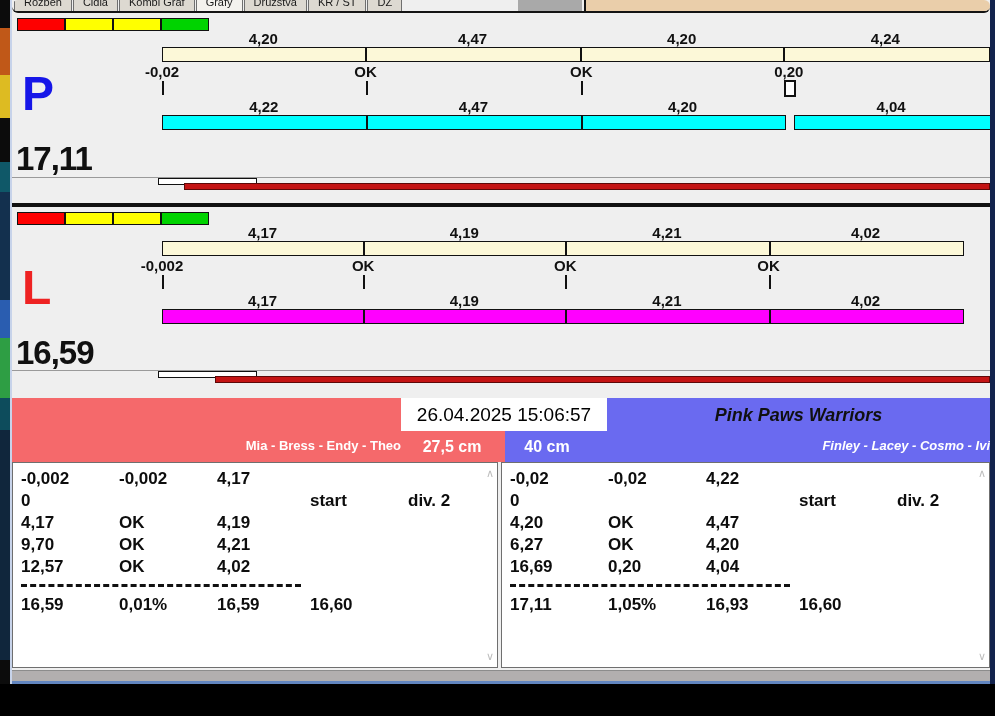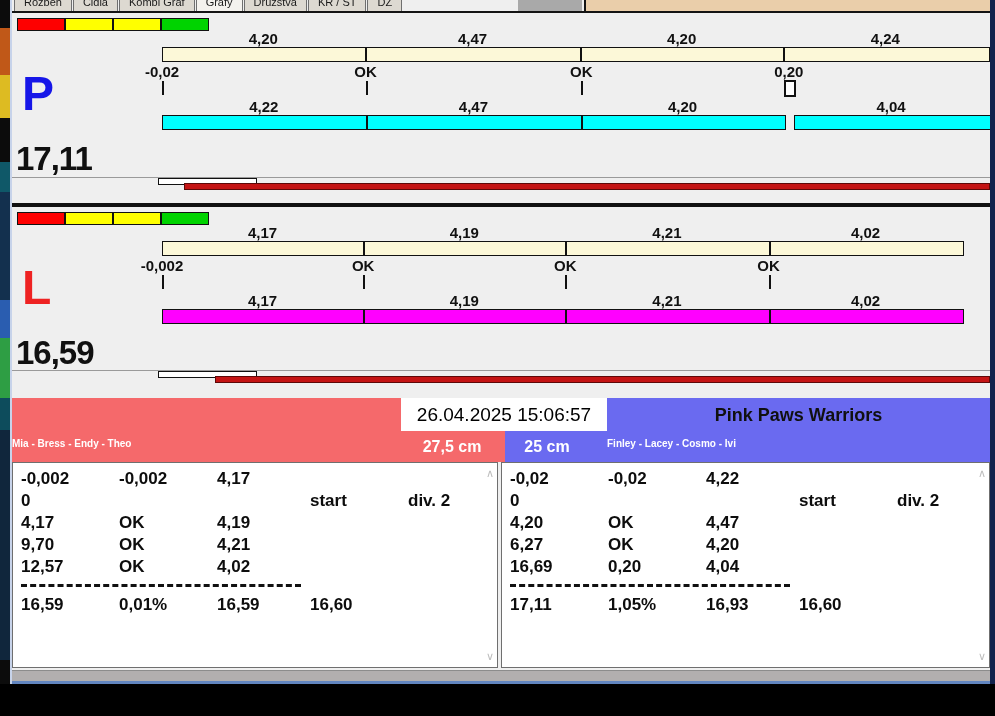--- a/index.html
+++ b/index.html
@@ -6,21 +6,21 @@
   #screen{position:relative;width:995px;height:716px;background:#000;overflow:hidden;
           font-family:"Liberation Sans",sans-serif;color:#111;}
   
   #desktop-strip{position:absolute;left:0;top:0;width:10px;height:716px;background:#0c0c0c;}
   .patch{position:absolute;left:0;width:10px;}
   #window-left-border{position:absolute;left:10px;top:0;width:2px;height:684px;background:#c7d3ea;}
   #window-right-border{position:absolute;left:990px;top:0;width:5px;height:684px;background:#13234d;}
   
   #window{position:absolute;left:12px;top:0;width:978px;height:684px;background:#efefef;}
   
-  #tabbar{position:absolute;left:0;top:0;width:978px;height:11px;border-bottom:2px solid #141414;overflow:hidden;background:#efefef;}
+  #tabbar{position:absolute;left:0;top:0;width:978px;height:11px;border-bottom:2px solid #141414;overflow:hidden;background:#efefef;border-radius:6px;}
   #tabs-row{position:absolute;left:2px;top:-8px;white-space:nowrap;}
   .tab{display:inline-block;height:19px;line-height:19px;padding:0 9px;margin-right:1px;
        background:#ddd9d1;border:1px solid #6f6f6f;border-bottom:none;border-radius:3px 3px 0 0;
        font-size:11px;color:#1a1a1a;}
   .tab.active{background:#f4f2ee;}
   #tab-spacer{position:absolute;left:506px;top:0;width:64px;height:11px;background:#a9a9a9;}
   #desktop-behind{position:absolute;left:572px;top:0;width:406px;height:11px;background:#eaceaa;border-left:2px solid #141414;}
   
   .panel{position:absolute;left:0;width:978px;height:162px;}
   #panel-P{top:14px;} #panel-L{top:208px;}
@@ -37,25 +37,25 @@
   
   .strip{position:absolute;left:0;width:978px;height:13px;border-top:1px solid #9a9a9a;}
   #strip-P{top:177px;} #strip-L{top:370px;}
   .strip-box{position:absolute;left:146px;top:0;width:97px;height:5px;background:#fff;border:1px solid #111;}
   .strip-bar{position:absolute;top:5px;height:5px;background:#c41414;border:1px solid #5d0909;right:0;}
   #divider{position:absolute;left:0;top:203px;width:978px;height:4px;background:#111;}
   
   #teams{position:absolute;left:0;top:398px;width:978px;height:272px;}
   .team-header{position:absolute;top:0;height:64px;}
   #team-header-left{left:0;width:493px;}
-  #team-header-right{left:493px;width:485px;}
+  #team-header-right{left:493px;width:485px;font-style:italic;}
   .team-name{position:absolute;top:7px;font-size:18px;font-weight:bold;color:#101010;text-align:center;}
   #team-header-left .team-name{left:0;width:389px;}
   #team-header-right .team-name{left:102px;width:383px;}
-  .team-members{position:absolute;top:40px;font-size:10px;font-weight:bold;color:#fff;text-align:left;}
+  .team-members{position:absolute;top:40px;font-size:13px;font-weight:bold;color:#fff;text-align:right;}
   #team-header-left .team-members{left:0;width:389px;}
   #team-header-right .team-members{left:102px;width:383px;}
   #datetime-box{position:absolute;left:389px;top:0;width:206px;height:33px;background:#fff;color:#000;
                 font-size:19px;line-height:33px;text-align:center;white-space:nowrap;}
   .jump-height{position:absolute;top:39px;height:20px;font-size:16px;font-weight:bold;color:#fff;text-align:center;line-height:20px;}
   #height-left{left:396px;width:88px;}
   #height-right{left:497px;width:76px;}
   .ttable{position:absolute;top:64px;height:206px;background:#fff;border:1px solid #6f6f6f;box-sizing:border-box;}
   #table-left{left:0;width:486px;}
   #table-right{left:489px;width:489px;}
@@ -180,21 +180,21 @@
     <div id="teams">
       <div class="team-header" id="team-header-left" style="background: rgb(245, 105, 107);">
         <div class="team-members">Mia - Bress - Endy - Theo</div>
       </div>
       <div class="team-header" id="team-header-right" style="background: rgb(106, 106, 240);">
         <div class="team-name">Pink Paws Warriors</div>
         <div class="team-members">Finley - Lacey - Cosmo - Ivi</div>
       </div>
       <div id="datetime-box">26.04.2025 15:06:57</div>
       <div class="jump-height" id="height-left" style="background: rgb(245, 105, 107);">27,5 cm</div>
-      <div class="jump-height" id="height-right" style="background: rgb(106, 106, 240);">25 cm</div>
+      <div class="jump-height" id="height-right" style="background: rgb(106, 106, 240);">40 cm</div>
 
       <div class="ttable" id="table-left">
         <span class="scroll-ic up">∧</span>
         <span class="scroll-ic down">∨</span>
       <span class="tcell" style="left: 8px; top: 6px;">-0,002</span>
           <span class="tcell" style="left: 106px; top: 6px;">-0,002</span>
           <span class="tcell" style="left: 204px; top: 6px;">4,17</span>
           <span class="tcell" style="left: 8px; top: 28px;">0</span>
           <span class="tcell" style="left: 297px; top: 28px;">start</span>
           <span class="tcell" style="left: 395px; top: 28px;">div. 2</span>

